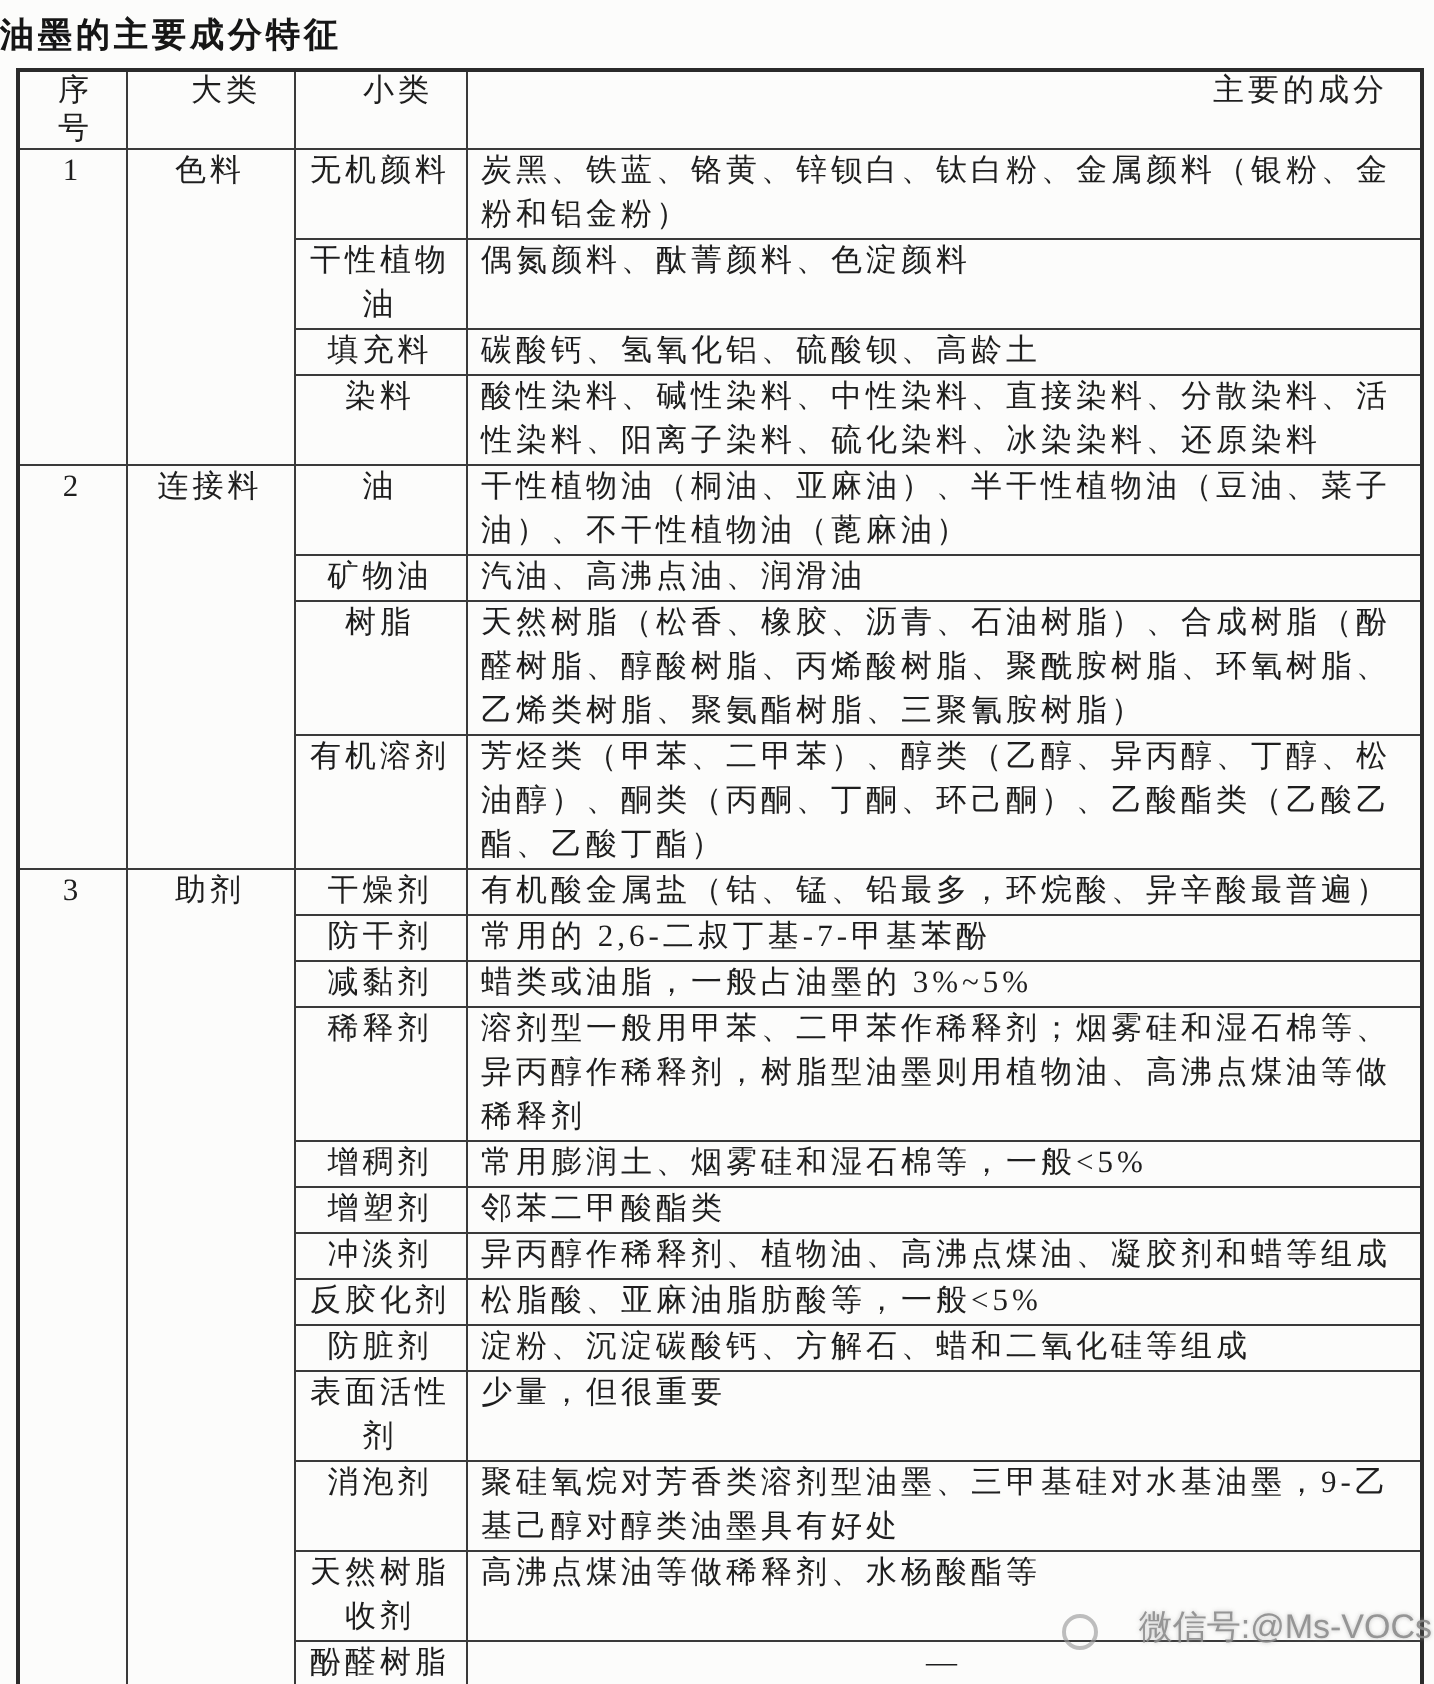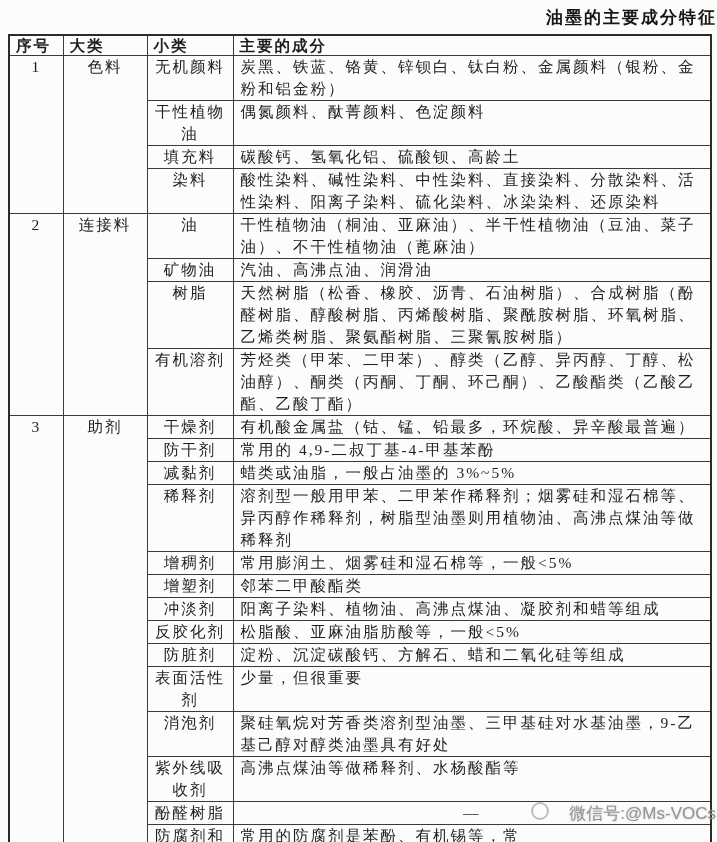--- a/index.html
+++ b/index.html
@@ -13,21 +13,21 @@
     height: 842px;
     background: #fcfcfb;
     font-family: "Liberation Serif", serif;
     color: #1e1e1e;
     overflow: hidden;
   }
   .doc-title {
     margin: 0;
     padding-top: 6px;
     height: 28px;
-    text-align: right;
+    text-align: left;
     font-family: "Liberation Sans", sans-serif;
     font-size: 17px;
     font-weight: 700;
     letter-spacing: 2px;
     color: #161616;
   }
   table.ink-table {
     border-collapse: collapse;
     table-layout: fixed;
     width: 702px;
@@ -37,45 +37,45 @@
   .ink-table th, .ink-table td {
     border: 1px solid #3a3a3a;
     font-size: 15.5px;
     letter-spacing: 2px;
     line-height: 22px;
     padding: 0 7px;
     vertical-align: top;
     overflow: hidden;
   }
   .ink-table th {
-    font-weight: 700;
-    text-align: left;
+    font-weight: 400;
+    text-align: right;
     line-height: 19px;
     height: 19px;
-    padding: 0 6px;
+    padding: 0 16px;
   }
   .c-no, .c-cat, .c-sub {
     text-align: center;
   }
   .c-sub {
     padding: 0 2px;
     white-space: pre-line;
   }
   .c-content {
     white-space: pre-line;
   }
   .c-content.dash {
     text-align: center;
   }
   .watermark {
     position: absolute;
     right: 1px;
     bottom: 17px;
     display: flex;
-    align-items: flex-start;
+    align-items: flex-end;
     gap: 20px;
     font-family: "Liberation Sans", sans-serif;
     font-size: 17px;
     color: #8a8a8a;
     opacity: 0.9;
     text-shadow: 0 0 2px rgba(160,160,160,0.7);
     z-index: 3;
     pointer-events: none;
   }
   .wm-circle {
@@ -150,61 +150,61 @@
       </tr>
 
       <tr>
         <td class="c-no" rowspan="14">3</td>
         <td class="c-cat" rowspan="14">助剂</td>
         <td class="c-sub">干燥剂</td>
         <td class="c-content">有机酸金属盐（钴、锰、铅最多，环烷酸、异辛酸最普遍）</td>
       </tr>
       <tr>
         <td class="c-sub">防干剂</td>
-        <td class="c-content">常用的 4,9-二叔丁基-4-甲基苯酚</td>
+        <td class="c-content">常用的 2,6-二叔丁基-7-甲基苯酚</td>
       </tr>
       <tr>
         <td class="c-sub">减黏剂</td>
         <td class="c-content">蜡类或油脂，一般占油墨的 3%~5%</td>
       </tr>
       <tr>
         <td class="c-sub">稀释剂</td>
         <td class="c-content">溶剂型一般用甲苯、二甲苯作稀释剂；烟雾硅和湿石棉等、异丙醇作稀释剂，树脂型油墨则用植物油、高沸点煤油等做稀释剂</td>
       </tr>
       <tr>
         <td class="c-sub">增稠剂</td>
         <td class="c-content">常用膨润土、烟雾硅和湿石棉等，一般&lt;5%</td>
       </tr>
       <tr>
         <td class="c-sub">增塑剂</td>
         <td class="c-content">邻苯二甲酸酯类</td>
       </tr>
       <tr>
         <td class="c-sub">冲淡剂</td>
-        <td class="c-content">阳离子染料、植物油、高沸点煤油、凝胶剂和蜡等组成</td>
+        <td class="c-content">异丙醇作稀释剂、植物油、高沸点煤油、凝胶剂和蜡等组成</td>
       </tr>
       <tr>
         <td class="c-sub">反胶化剂</td>
         <td class="c-content">松脂酸、亚麻油脂肪酸等，一般&lt;5%</td>
       </tr>
       <tr>
         <td class="c-sub">防脏剂</td>
         <td class="c-content">淀粉、沉淀碳酸钙、方解石、蜡和二氧化硅等组成</td>
       </tr>
       <tr>
         <td class="c-sub">表面活性
 剂</td>
         <td class="c-content">少量，但很重要</td>
       </tr>
       <tr>
         <td class="c-sub">消泡剂</td>
         <td class="c-content">聚硅氧烷对芳香类溶剂型油墨、三甲基硅对水基油墨，9-乙基己醇对醇类油墨具有好处</td>
       </tr>
       <tr>
-        <td class="c-sub">紫外线吸
+        <td class="c-sub">天然树脂
 收剂</td>
         <td class="c-content">高沸点煤油等做稀释剂、水杨酸酯等</td>
       </tr>
       <tr>
         <td class="c-sub">酚醛树脂</td>
         <td class="c-content dash">—</td>
       </tr>
       <tr>
         <td class="c-sub">防腐剂和
 香料</td>

